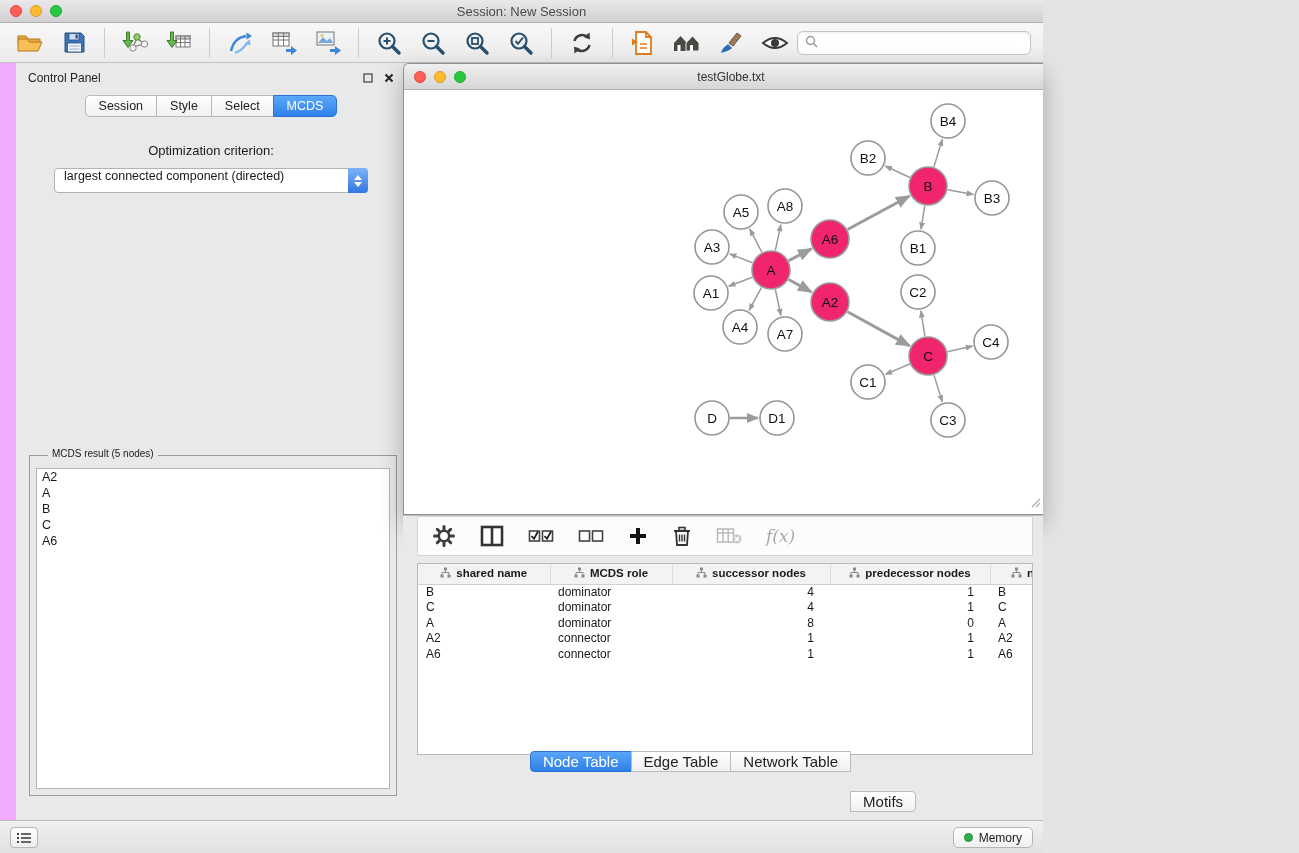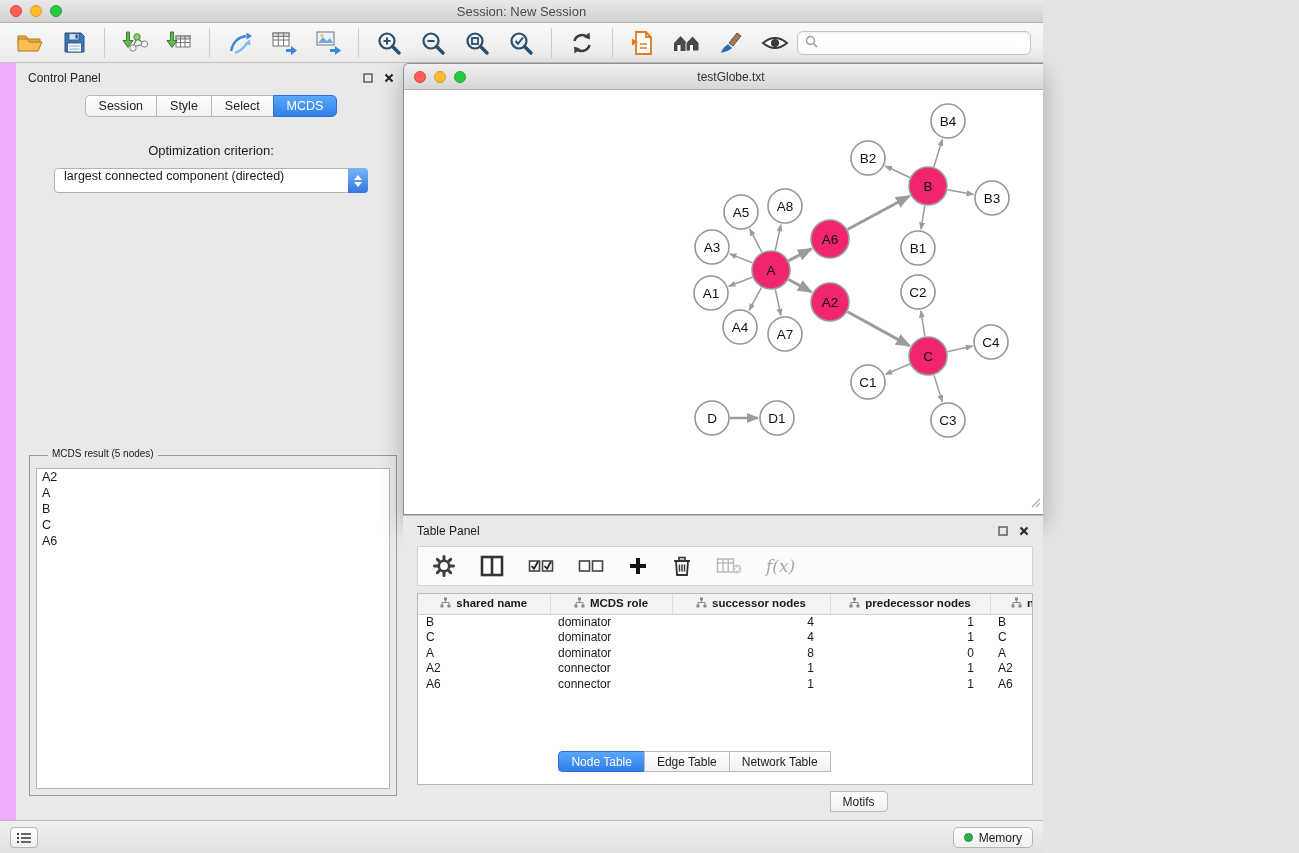--- a/index.html
+++ b/index.html
@@ -66,21 +66,21 @@
   thead th .th-icon{display:inline-block;vertical-align:-1px;margin-right:5px;}
   thead th.filler{border-right:none;}
   th:nth-child(1),td:nth-child(1){width:132px;}
   th:nth-child(2),td:nth-child(2){width:122px;}
   th:nth-child(3),td:nth-child(3){width:158px;}
   th:nth-child(4),td:nth-child(4){width:160px;}
   th:nth-child(5),td:nth-child(5){width:88px;}
   tbody td{height:15.5px;padding:0 0 0 8px;white-space:nowrap;overflow:hidden;}
   tbody td.num{text-align:right;padding:0 16px 0 0;}
   .tp-tabs{position:absolute;left:0;right:0;bottom:8px;display:flex;justify-content:center;}
-  .tp-tab{height:21px;padding:0 12px;display:flex;align-items:center;background:linear-gradient(#ffffff,#f0f0f0);border:1px solid #bbb;font-size:12px;margin-left:-1px;cursor:pointer;color:#222;}
+  .tp-tab{height:21px;padding:0 12px;display:flex;align-items:center;background:linear-gradient(#ffffff,#f0f0f0);border:1px solid #bbb;font-size:15px;margin-left:-1px;cursor:pointer;color:#222;}
   .tp-tab:first-child{border-radius:4px 0 0 4px;margin-left:0;}
   .tp-tab:last-child{border-radius:0 4px 4px 0;margin-top:40px;}
   .tp-tab.active{background:linear-gradient(#58a6fa,#2f7fe8);color:#fff;border-color:#2a72d4;}
 
   
   .statusbar{position:absolute;left:0;right:0;bottom:0;height:33px;background:linear-gradient(#f0f0f0,#e1e1e1);border-top:1px solid #bcbcbc;}
   .list-btn{position:absolute;left:10px;top:6px;width:28px;height:21px;border:1px solid #b5b5b5;border-radius:4px;background:linear-gradient(#fff,#eee);display:flex;align-items:center;justify-content:center;cursor:pointer;}
   .memory-btn{position:absolute;right:10px;top:6px;height:21px;padding:0 10px;border:1px solid #b5b5b5;border-radius:5px;background:linear-gradient(#fff,#efefef);display:flex;align-items:center;gap:6px;font-size:12px;cursor:pointer;}
   .mem-dot{width:9px;height:9px;border-radius:50%;background:#2fae4f;border:1px solid #1d8a39;display:inline-block;}
 </style>
@@ -412,35 +412,20 @@
         </svg>
       <span class="resize-corner">
         <svg width="12" height="12">
             <path d="M11 3 L3 11 M11 7 L7 11" stroke="#ababab" stroke-width="1.2"></path>
           </svg>
       </span>
     </div>
   </div>
 
   <div class="table-panel">
-    <div class="tp-header">
-      <span>Table Panel</span>
-      <span class="panel-icons">
-        <span>
-            <svg width="10" height="10">
-              <rect x="1" y="1" width="8" height="8" fill="none" stroke="#555" stroke-width="1.4"></rect>
-            </svg>
-          </span>
-        <span>
-            <svg width="10" height="10">
-              <path d="M1.5 1.5 L8.5 8.5 M8.5 1.5 L1.5 8.5" stroke="#222" stroke-width="2"></path>
-            </svg>
-          </span>
-      </span>
-    </div>
     <div class="tp-toolbar">
         <div class="tp-tool">
           <svg width="24" height="24" viewBox="0 0 24 24">
             <g stroke="#3c3c3c" stroke-width="3" stroke-linecap="round">
               <path d="M12 2.5 v3 M12 18.5 v3 M2.5 12 h3 M18.5 12 h3 M5.3 5.3 l2.1 2.1 M16.6 16.6 l2.1 2.1 M18.7 5.3 l-2.1 2.1 M7.4 16.6 l-2.1 2.1"></path>
             </g>
             <circle cx="12" cy="12" r="5.2" fill="none" stroke="#3c3c3c" stroke-width="2.6"></circle>
           </svg>
         </div>
         <div class="tp-tool">

